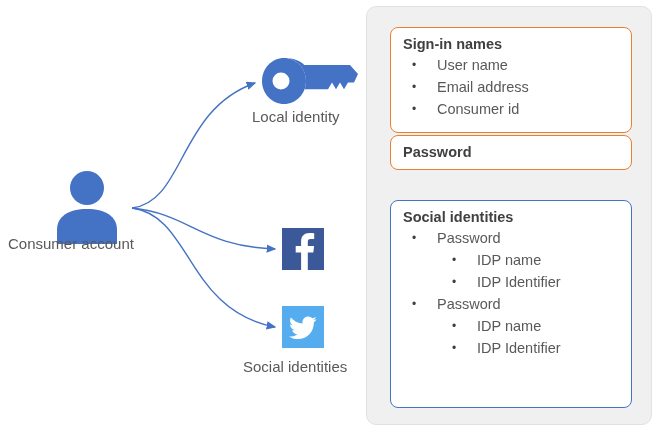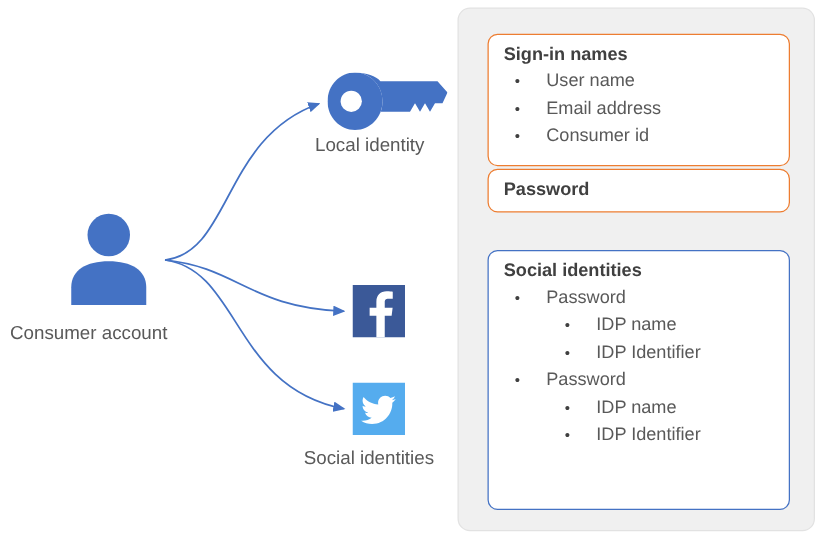--- a/index.html
+++ b/index.html
@@ -95,21 +95,21 @@
   }
   .bullet-text { flex: 0 0 auto; }
 
   
   li.lvl1 .bullet-dot { width: 22px; text-align: center; margin-left: 12px; }
   li.lvl1 .bullet-text { margin-left: 12px; }
   
   li.lvl2 .bullet-dot { width: 22px; text-align: center; margin-left: 52px; }
   li.lvl2 .bullet-text { margin-left: 12px; }
 
-  #label-consumer-account { left: 8px;   top: 258px; }
+  #label-consumer-account { left: 8px;   top: 235px; }
   #label-local-identity   { left: 252px; top: 108px; }
   #label-social-identities{ left: 243px; top: 358px; }
 </style>
 </head>
 <body>
 
 <div id="canvas">
 
   <svg id="connector-svg" viewBox="0 0 659 432" xmlns="http://www.w3.org/2000/svg">
     <defs>

